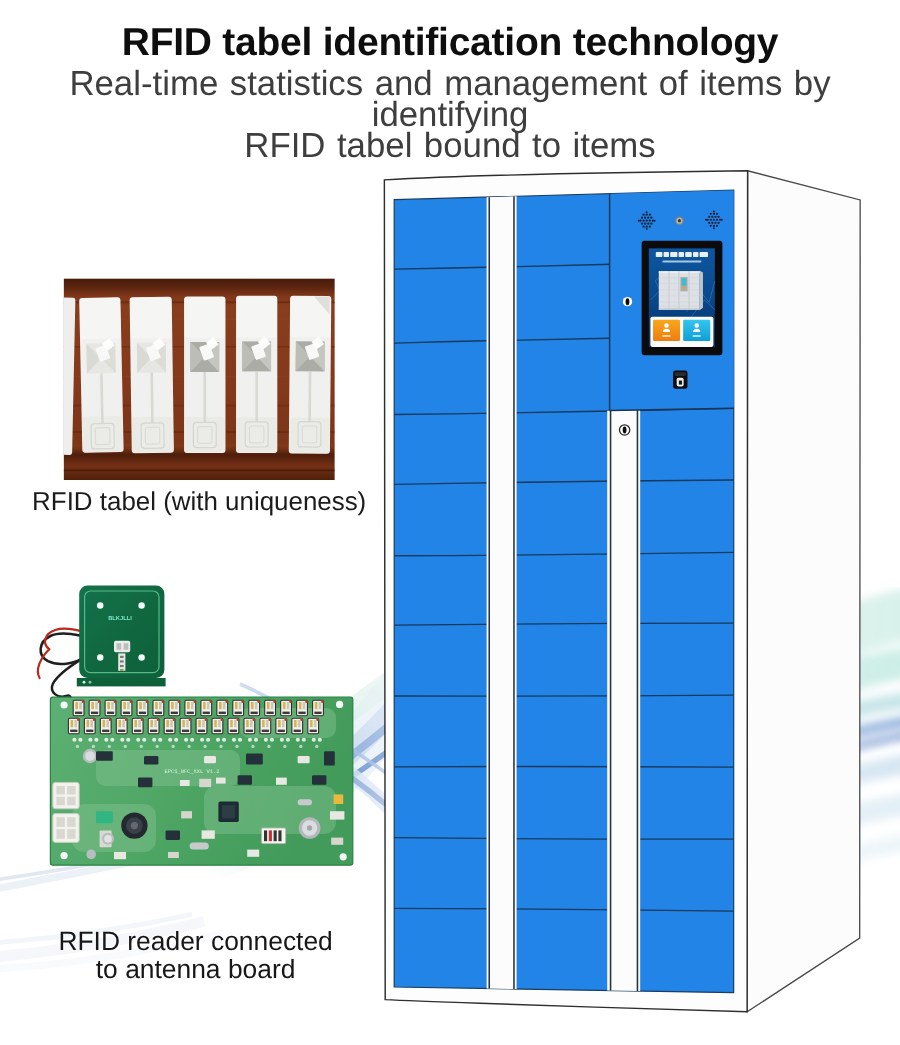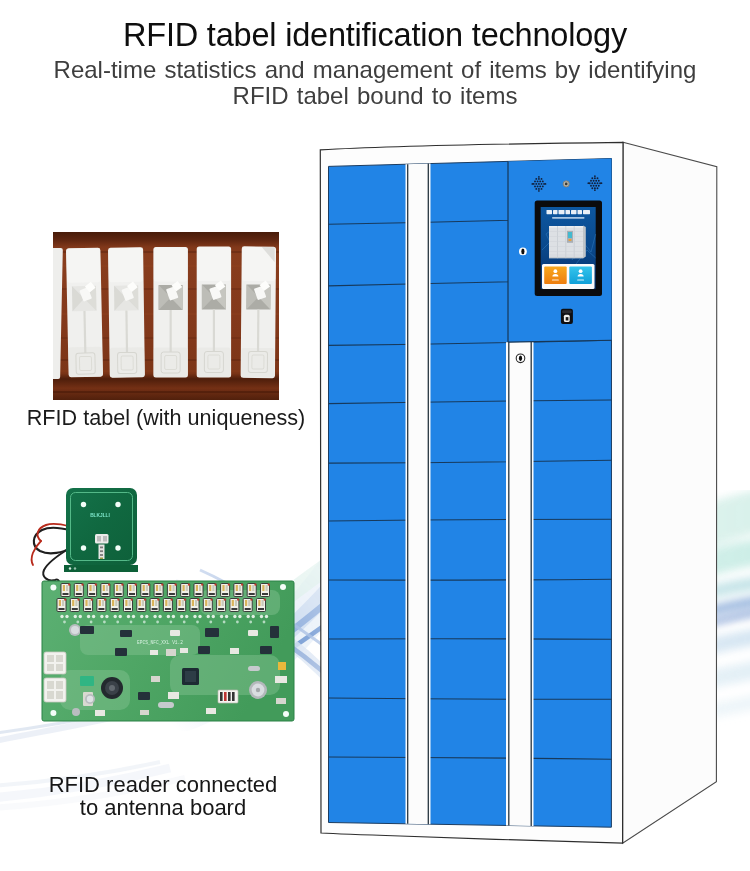--- a/index.html
+++ b/index.html
@@ -1,22 +1,22 @@
 <!DOCTYPE html>
 <html><head>
 <meta charset="utf-8">
 <style>
   html,body{margin:0;padding:0;background:#fff;}
   body{width:750px;height:871px;position:relative;overflow:hidden;
        font-family:"Liberation Sans", sans-serif;}
   .abs{position:absolute;}
   #title{left:0;top:17px;width:750px;text-align:center;
-         font-size:32.5px;font-weight:normal;color:#0e0e0e;letter-spacing:-0.2px;}
+         font-size:32.5px;font-weight:bold;color:#0e0e0e;letter-spacing:-0.2px;}
   #subtitle{left:0;top:57px;width:750px;text-align:center;
-         font-size:24px;color:#3e3e3e;line-height:26px;word-spacing:1.5px;}
+         font-size:29px;color:#3e3e3e;line-height:26px;word-spacing:1.5px;}
   #cap1{left:0;top:405px;width:332px;text-align:center;
         font-size:21.6px;color:#1b1b1b;}
   #cap2{left:0;top:732px;width:326px;text-align:center;
         font-size:22px;color:#171717;line-height:23px;margin-top:41px;}
 </style>
 </head>
 <body>
 
 <svg class="abs" style="left:0;top:0" width="750" height="871" viewBox="0 0 750 871">
   <defs>

